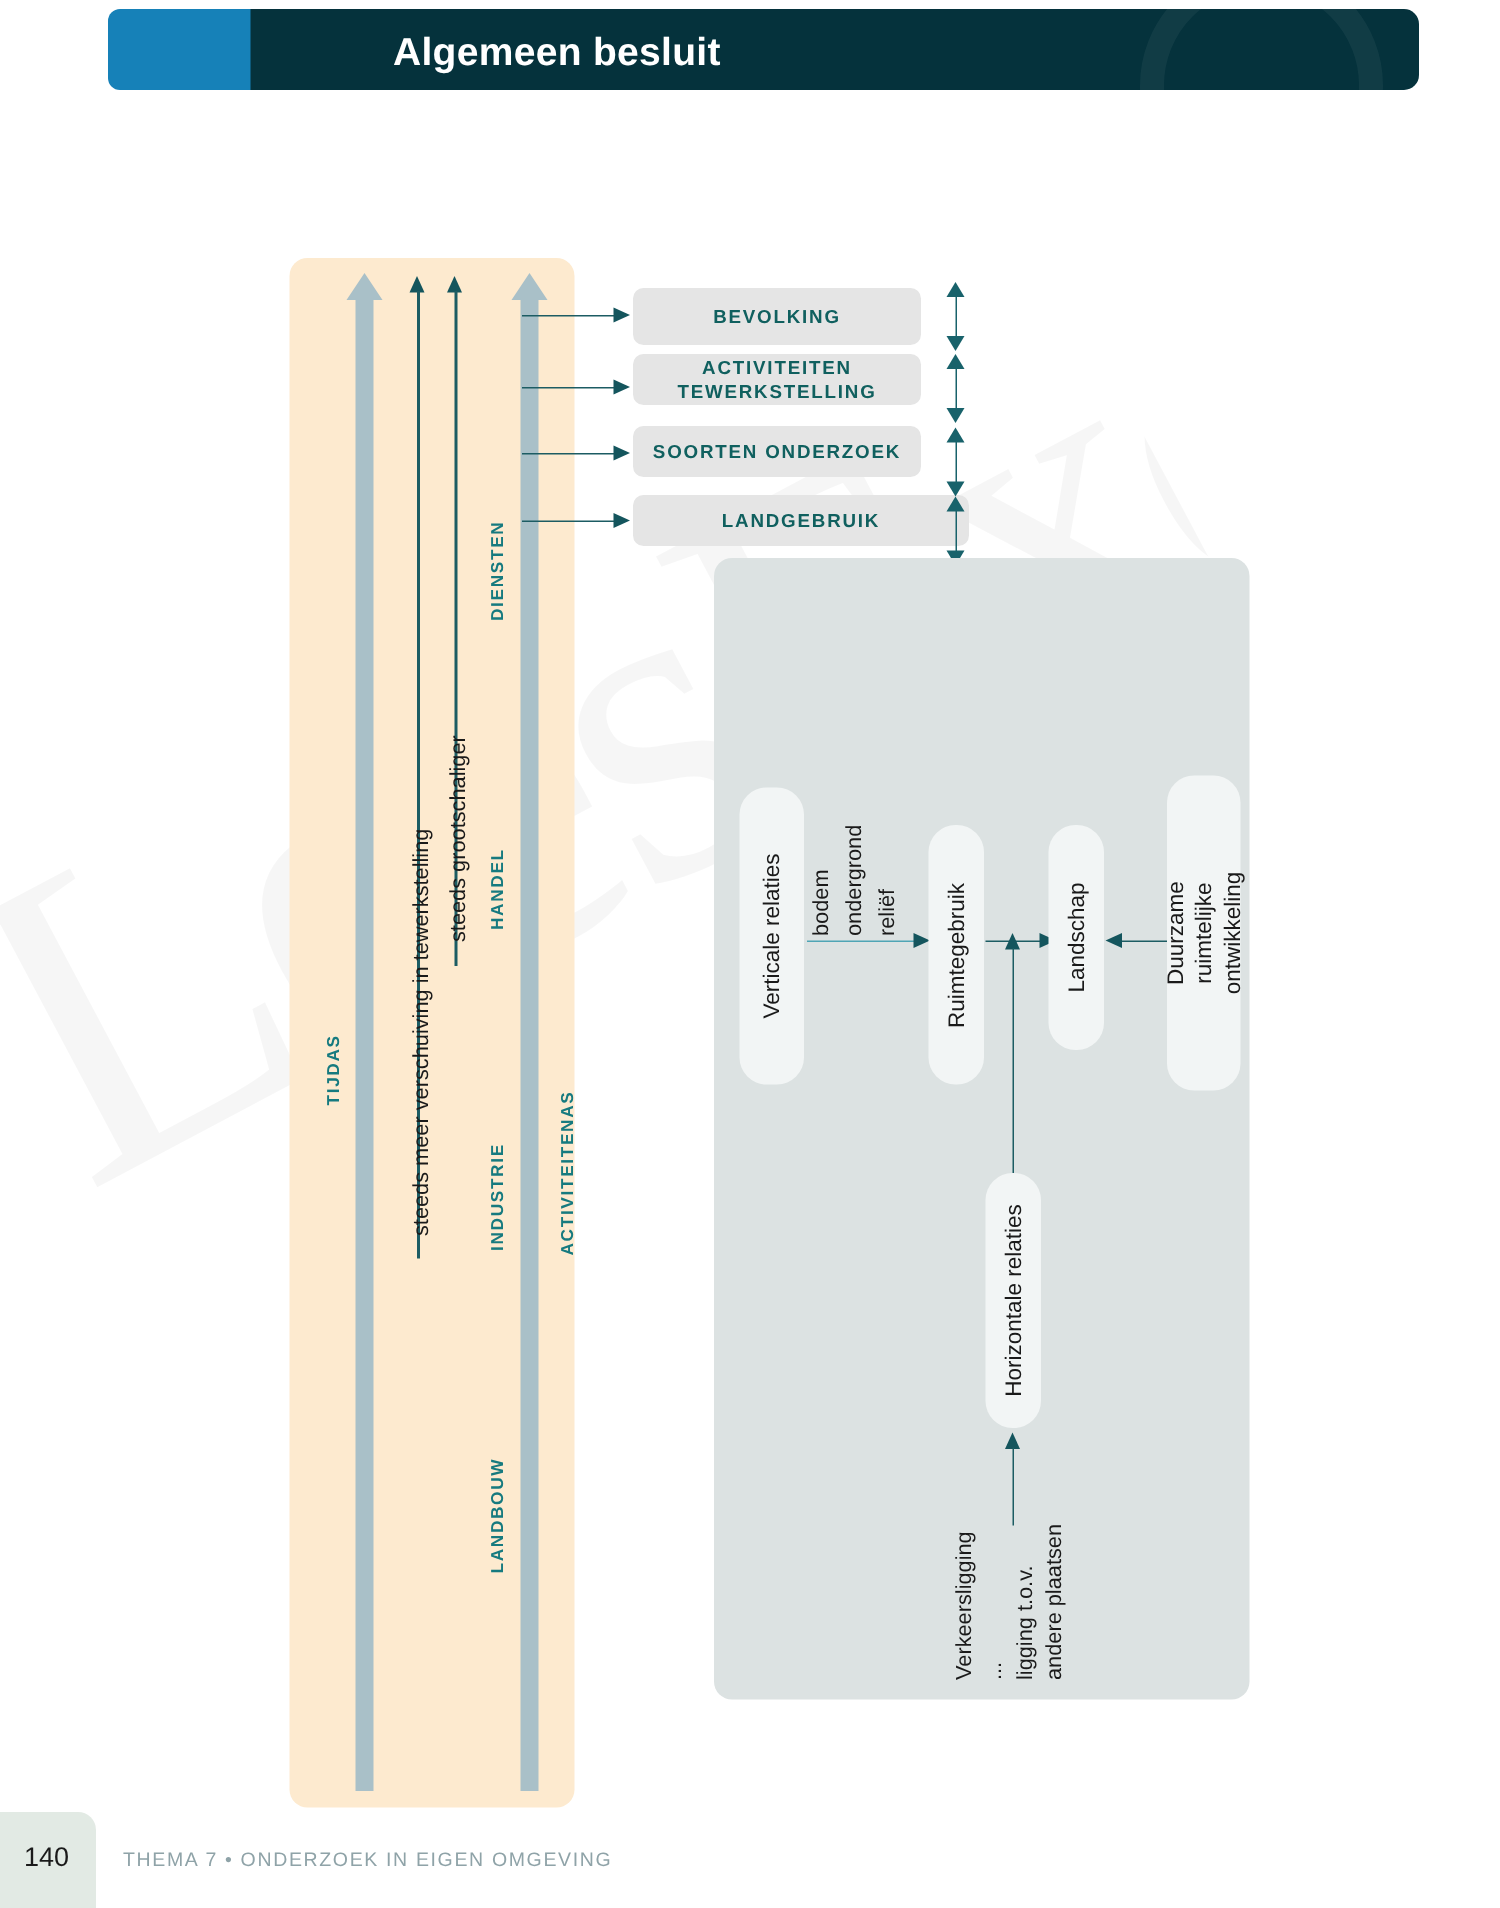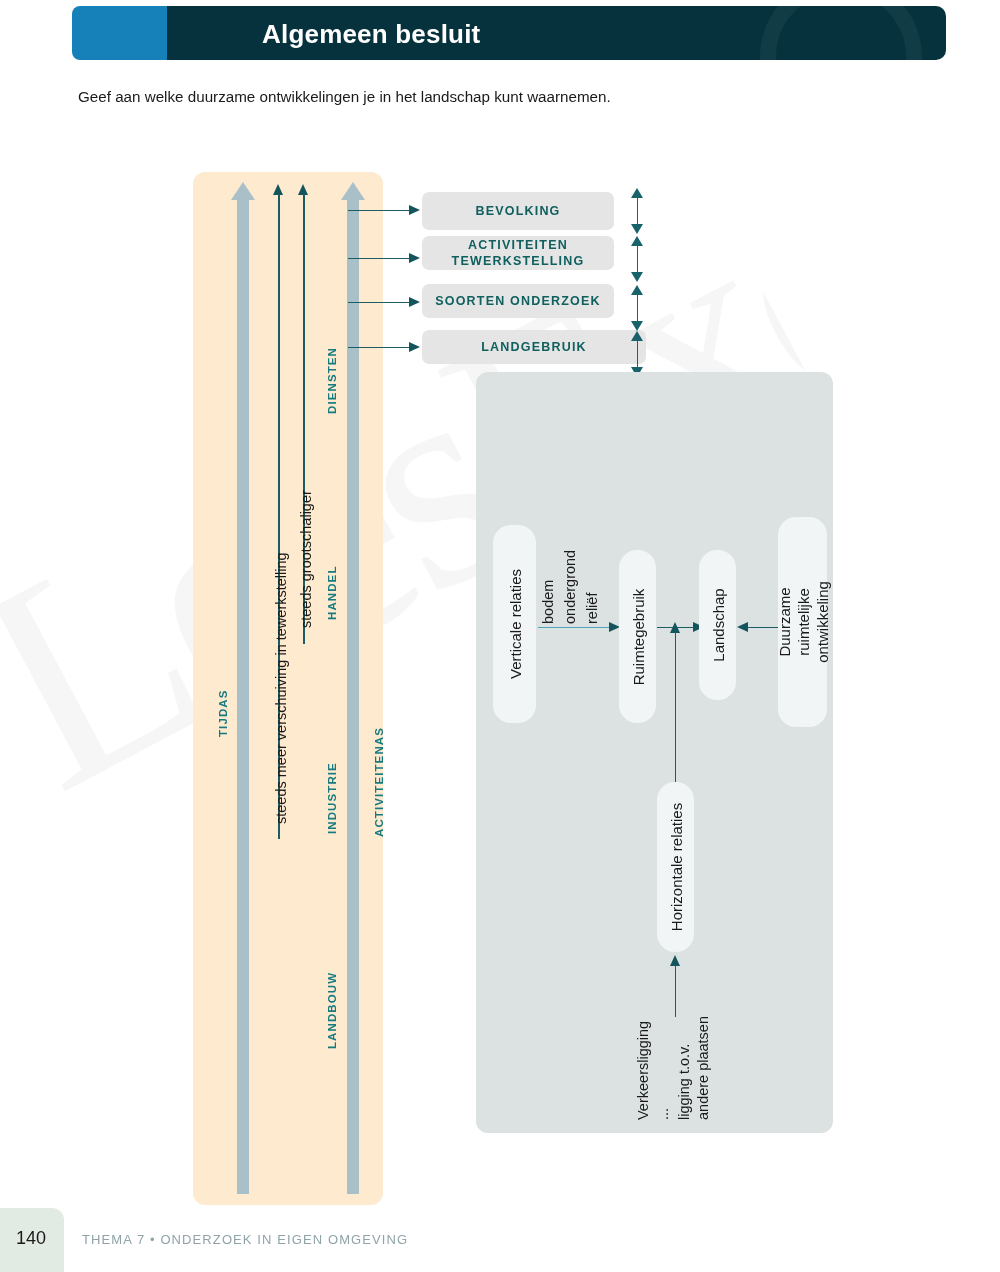--- a/index.html
+++ b/index.html
@@ -330,21 +330,20 @@
 
 <div id="header-banner">
   <div id="header-tab"></div>
   <div id="header-bar">
     <div id="header-bar-swirl"></div>
   </div>
   <div id="header-title">Algemeen besluit</div>
 </div>
 
 <div id="intro">
-  <div>Geef aan welke duurzame ontwikkelingen je in het landschap kunt waarnemen.</div>
 </div>
 
 <div id="beige-panel">
 
   <div class="wide-arrow" style="left:38px; top:10px; height:1012px;">
     <div class="head"></div>
     <div class="shaft" style="top:17px; bottom:0;"></div>
   </div>
 
   <div class="thin-arrow" style="left:80px; top:12px; height:655px;">

